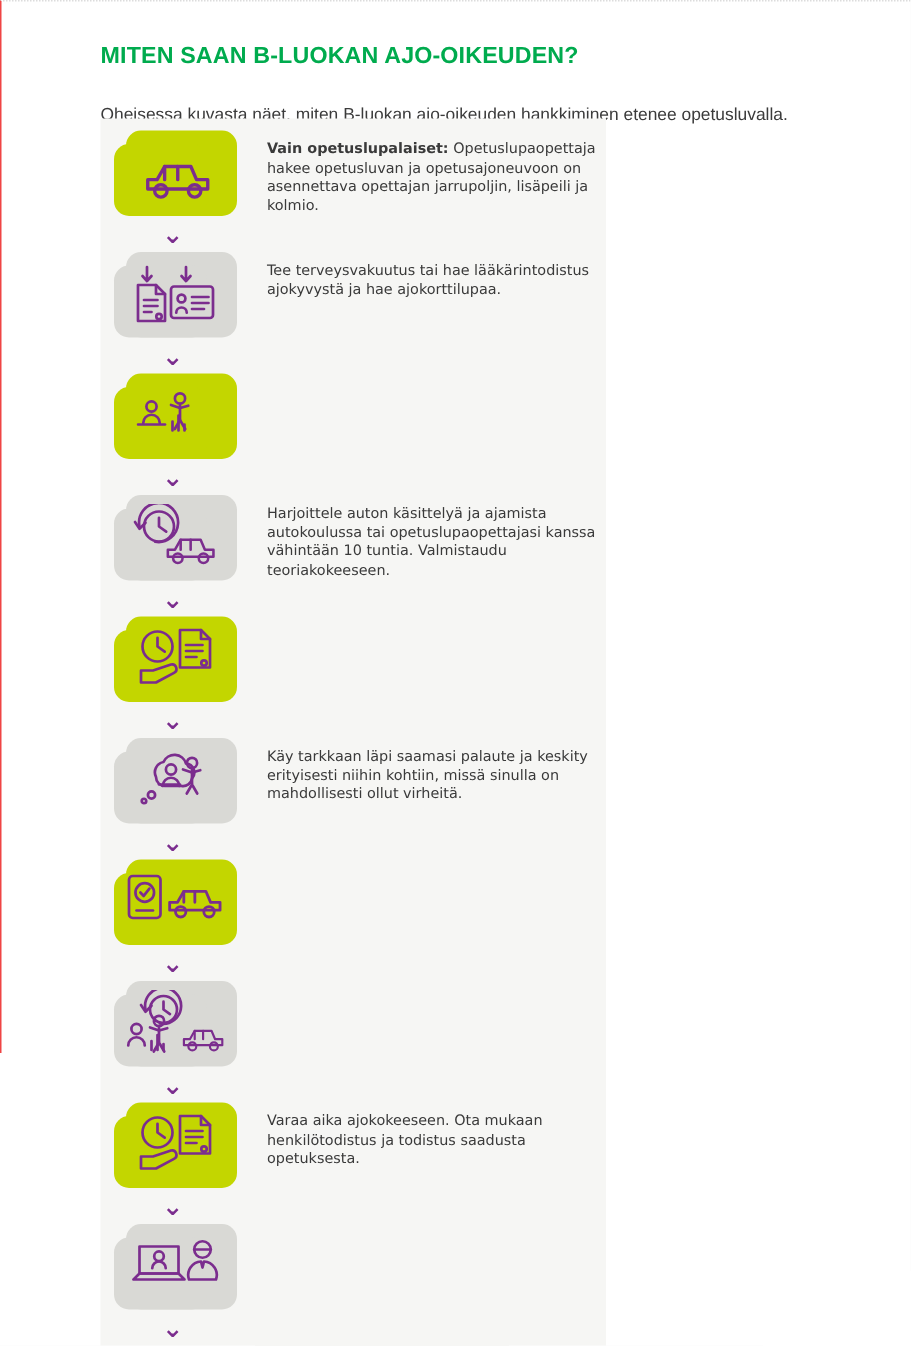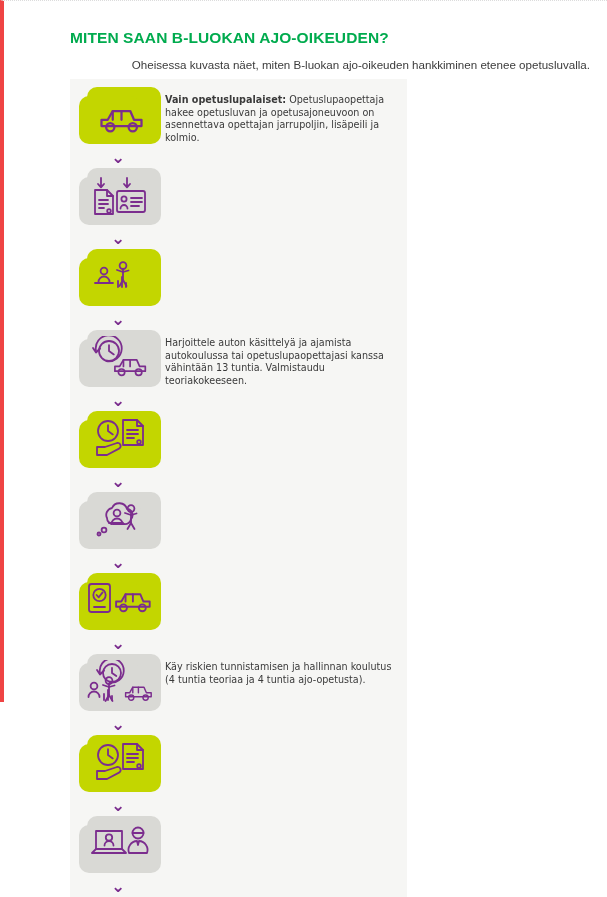--- a/index.html
+++ b/index.html
@@ -9,43 +9,42 @@
     width: 607px; height: 897px;
     background: #ffffff;
     font-family: "Liberation Sans", sans-serif;
     overflow: hidden;
   }
   #page {
     position: relative;
     width: 607px;
     height: 702px;
     background: #ffffff;
-    border-left: 4px solid #ef4444;
+    border-left: 1px solid #ef4444;
     border-top: 1px dotted #dcdcdc;
   }
 
   
   .page-title {
     position: absolute;
     left: 66px; top: 18px;
     width: 520px;
     color: #00ab4e;
     font-size: 15.5px;
     font-weight: bold;
     letter-spacing: 0.1px;
     line-height: 1.15;
   }
   .page-intro {
     position: absolute;
-    left: 66px; top: 44px;
+    left: 66px; top: 56px;
     width: 520px;
     color: #3b3b3b;
     font-size: 11.6px;
     line-height: 1.3;
-    text-align: right;
   }
 
   
   .infographic {
     position: absolute;
     left: 66px; top: 78px;
     width: 337px;
     background: #f6f6f4;
     padding: 8px 0 12px 0;
   }
@@ -86,21 +85,21 @@
     left: 0; top: 0;
     width: 86px; height: 58px;
     display: flex;
     align-items: center;
     justify-content: center;
   }
   .tile-icon svg { display: block; }
 
   
   .step-text {
-    margin-left: 0;
+    margin-left: 16px;
     padding-top: 7px;
     color: #3a3a3a;
     font-size: 9.6px;
     line-height: 1.32;
     font-family: "DejaVu Sans", sans-serif;
     max-width: 228px;
   }
   .step-text b { font-weight: bold; }
 
   
@@ -160,20 +159,21 @@
               <path d="M14 14 L14 20 L20 20"></path>
               <path d="M6 24 L15 24 M6 28 L15 28 M6 32 L11 32"></path>
               <circle cx="16" cy="35" r="1.8"></circle>
               <rect x="24" y="15" width="28" height="21" rx="2"></rect>
               <circle cx="31" cy="23" r="2.6"></circle>
               <path d="M27.5 32.5 a3.5 3.5 0 0 1 7 0"></path>
               <path d="M38 22 L49 22 M38 26 L49 26 M38 30 L46 30"></path>
             </svg>
           </div>
         </div>
+        <div class="step-text"><span>Tee terveysvakuutus tai hae lääkärintodistus ajokyvystä ja hae ajokorttilupaa.</span></div>
       </div>
       <div class="connector">
         <span class="chevron">⌄</span>
       </div>
       <div class="step">
         <div class="tile-wrap tile-lime">
           <div class="tile-bg-a"></div>
           <div class="tile-bg-b"></div>
           <div class="tile-icon">
             <svg width="56" height="42" viewBox="0 0 56 42" fill="none" stroke="#7b2d8e" stroke-width="1.8" stroke-linecap="round" stroke-linejoin="round">
@@ -211,21 +211,21 @@
               <path d="M18 9.2 L18 15 L22.8 18.4"></path>
               <g transform="translate(22,20) scale(0.95)">
                 <path d="M2 16 L2 11 L7 11 L11 4 L25 4 L28 11 L34 11 L34 16 Z"></path>
                 <path d="M11 4 L11 11 M18 4 L18 11"></path>
                 <circle cx="9" cy="17" r="3.3"></circle>
                 <circle cx="27" cy="17" r="3.3"></circle>
               </g>
             </svg>
           </div>
         </div>
-        <div class="step-text"><span>Harjoittele auton käsittelyä ja ajamista autokoulussa tai opetuslupaopettajasi kanssa vähintään 13 tuntia. Valmistaudu teoriakokeeseen.</span></div>
+        <div class="step-text"><span>Harjoittele auton käsittelyä ja ajamista autokoulussa tai opetuslupaopettajasi kanssa vähintään 10 tuntia. Valmistaudu teoriakokeeseen.</span></div>
       </div>
       <div class="connector">
         <span class="chevron">⌄</span>
       </div>
       <div class="step">
         <div class="tile-wrap tile-lime">
           <div class="tile-bg-a"></div>
           <div class="tile-bg-b"></div>
           <div class="tile-icon">
             <svg width="58" height="46" viewBox="0 0 58 46" fill="none" stroke="#7b2d8e" stroke-width="1.8" stroke-linecap="round" stroke-linejoin="round">
@@ -260,20 +260,21 @@
                 <path d="M7 7.4 L7 18"></path>
                 <path d="M7 10 L1 8"></path>
                 <path d="M7 10 L12.5 8.5"></path>
                 <path d="M7 18 L3.5 24 M7 18 L10.5 24"></path>
               </g>
               <circle cx="9" cy="30" r="2.4"></circle>
               <circle cx="4" cy="34" r="1.5"></circle>
             </svg>
           </div>
         </div>
+        <div class="step-text"><span>Käy tarkkaan läpi saamasi palaute ja keskity erityisesti niihin kohtiin, missä sinulla on mahdollisesti ollut virheitä.</span></div>
       </div>
       <div class="connector">
         <span class="chevron">⌄</span>
       </div>
       <div class="step">
         <div class="tile-wrap tile-lime">
           <div class="tile-bg-a"></div>
           <div class="tile-bg-b"></div>
           <div class="tile-icon">
             <svg width="70" height="40" viewBox="0 0 70 40" fill="none" stroke="#7b2d8e" stroke-width="1.8" stroke-linecap="round" stroke-linejoin="round">
@@ -320,41 +321,41 @@
               </g>
               <g transform="translate(38,24) scale(0.8)">
                 <path d="M2 16 L2 11 L7 11 L11 4 L25 4 L28 11 L34 11 L34 16 Z"></path>
                 <path d="M11 4 L11 11 M18 4 L18 11"></path>
                 <circle cx="9" cy="17" r="3.3"></circle>
                 <circle cx="27" cy="17" r="3.3"></circle>
               </g>
             </svg>
           </div>
         </div>
-        <div class="step-text"><span>Käy riskien tunnistamisen ja hallinnan koulutus (4 tuntia teoriaa ja 4 tuntia ajo-opetusta).</span></div>
       </div>
       <div class="connector">
         <span class="chevron">⌄</span>
       </div>
       <div class="step">
         <div class="tile-wrap tile-lime">
           <div class="tile-bg-a"></div>
           <div class="tile-bg-b"></div>
           <div class="tile-icon">
             <svg width="58" height="46" viewBox="0 0 58 46" fill="none" stroke="#7b2d8e" stroke-width="1.8" stroke-linecap="round" stroke-linejoin="round">
               <circle cx="15" cy="14" r="10"></circle>
               <path d="M15 8.2 L15 14 L19.8 17.4"></path>
               <path d="M30 3 L44 3 L50 9 L50 28 L30 28 Z"></path>
               <path d="M44 3 L44 9 L50 9"></path>
               <path d="M34 13 L45 13 M34 17 L45 17 M34 21 L41 21"></path>
               <circle cx="46" cy="25" r="1.8"></circle>
               <path d="M4 36 L4 30 L12 30 L24 26 a3 3 0 0 1 2 5.6 L14 38 L4 38 Z"></path>
             </svg>
           </div>
         </div>
+        <div class="step-text"><span>Varaa aika ajokokeeseen. Ota mukaan henkilötodistus ja todistus saadusta opetuksesta.</span></div>
       </div>
       <div class="connector">
         <span class="chevron">⌄</span>
       </div>
       <div class="step">
         <div class="tile-wrap tile-gray">
           <div class="tile-bg-a"></div>
           <div class="tile-bg-b"></div>
           <div class="tile-icon">
             <svg width="62" height="40" viewBox="0 0 62 40" fill="none" stroke="#7b2d8e" stroke-width="1.8" stroke-linecap="round" stroke-linejoin="round">

